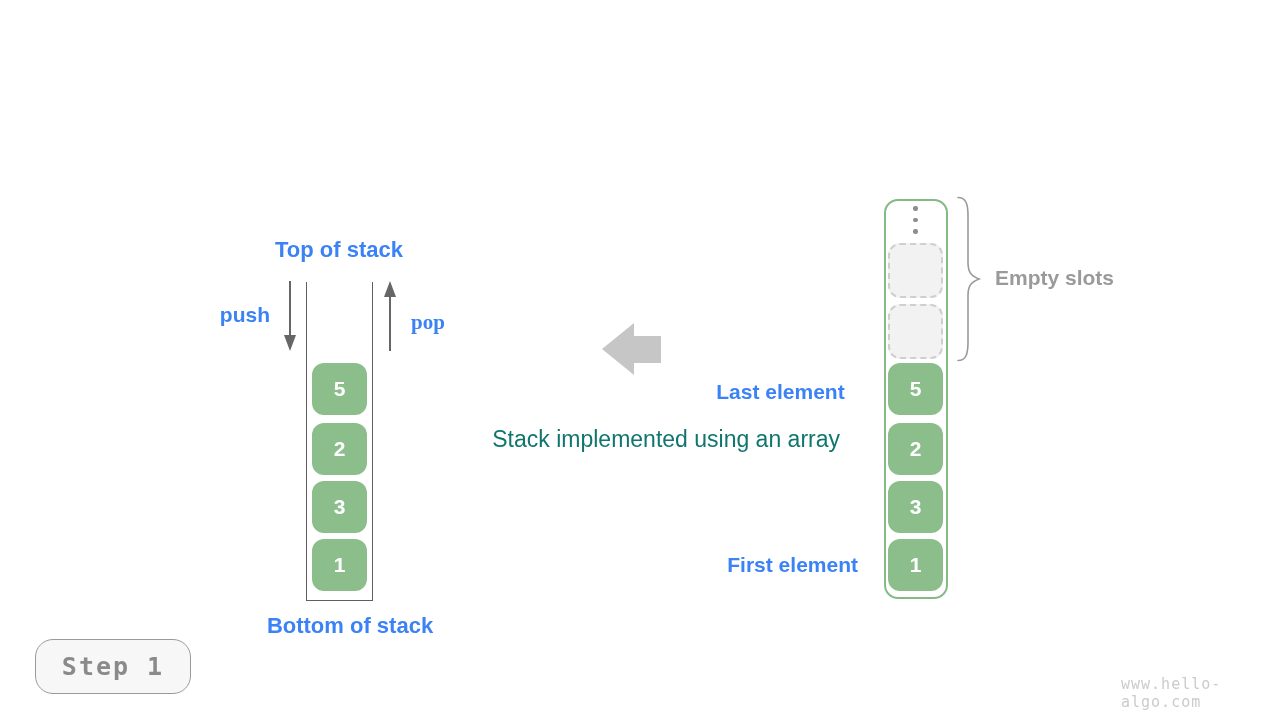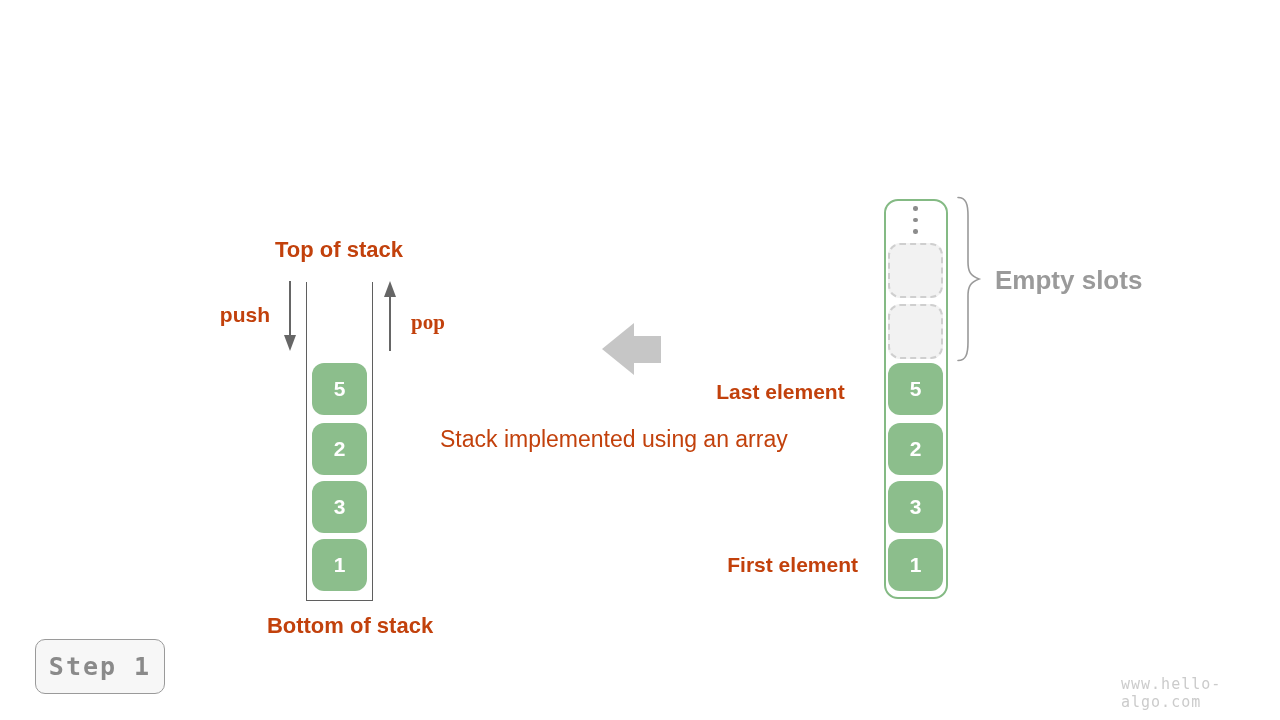--- a/index.html
+++ b/index.html
@@ -3,27 +3,27 @@
 <meta charset="utf-8">
 <style>
   html,body{margin:0;padding:0;}
   body{
     width:1280px;height:720px;position:relative;overflow:hidden;
     background:#ffffff;
     font-family:"Liberation Sans", sans-serif;
   }
   .abs{position:absolute;}
   .lbl-dark{
-    color:#c2410c;font-weight:700;font-size:21px;line-height:1.1;
+    color:#3b82f6;font-weight:700;font-size:21px;line-height:1.1;
   }
   .lbl-gray{
-    color:#9a9a9a;font-weight:700;font-size:26px;line-height:1.1;
+    color:#9a9a9a;font-weight:700;font-size:21px;line-height:1.1;
   }
   .caption{
-    color:#c2410c;font-weight:400;font-size:23px;text-align:left;
+    color:#0f766e;font-weight:400;font-size:23px;text-align:right;
   }
   .center{text-align:center;}
   .right{text-align:right;}
 
   
   #stack-container{
     left:306px;top:282px;width:67px;height:319px;
     border-left:1.5px solid #5f5f5f;
     border-right:1.5px solid #5f5f5f;
     border-bottom:1.5px solid #5f5f5f;
@@ -47,22 +47,22 @@
     position:absolute;width:55px;height:55px;border-radius:12px;
     background:#f2f2f2;border:2px dashed #cfcfcf;box-sizing:border-box;
   }
   .dots{
     left:913px;top:206px;width:5px;
     display:flex;flex-direction:column;gap:7px;align-items:center;
   }
   .dot{width:4.5px;height:4.5px;border-radius:50%;background:#8c8c8c;}
 
   #step-badge{
-    left:35px;top:639px;width:130px;height:55px;
-    background:#f7f7f7;border:1.5px solid #9a9a9a;border-radius:10px;
+    left:35px;top:639px;width:156px;height:55px;
+    background:#f7f7f7;border:1.5px solid #9a9a9a;border-radius:18px;
     box-sizing:border-box;
     display:flex;align-items:center;justify-content:center;
     font-family:"DejaVu Sans Mono", monospace;
     font-weight:700;font-size:25px;color:#8a8a8a;letter-spacing:2px;
   }
   #watermark{
     left:1077px;top:675px;
     font-family:"DejaVu Sans Mono", monospace;
     font-size:15px;color:#cbcbcb;letter-spacing:1px;margin-left:44px;
   }

